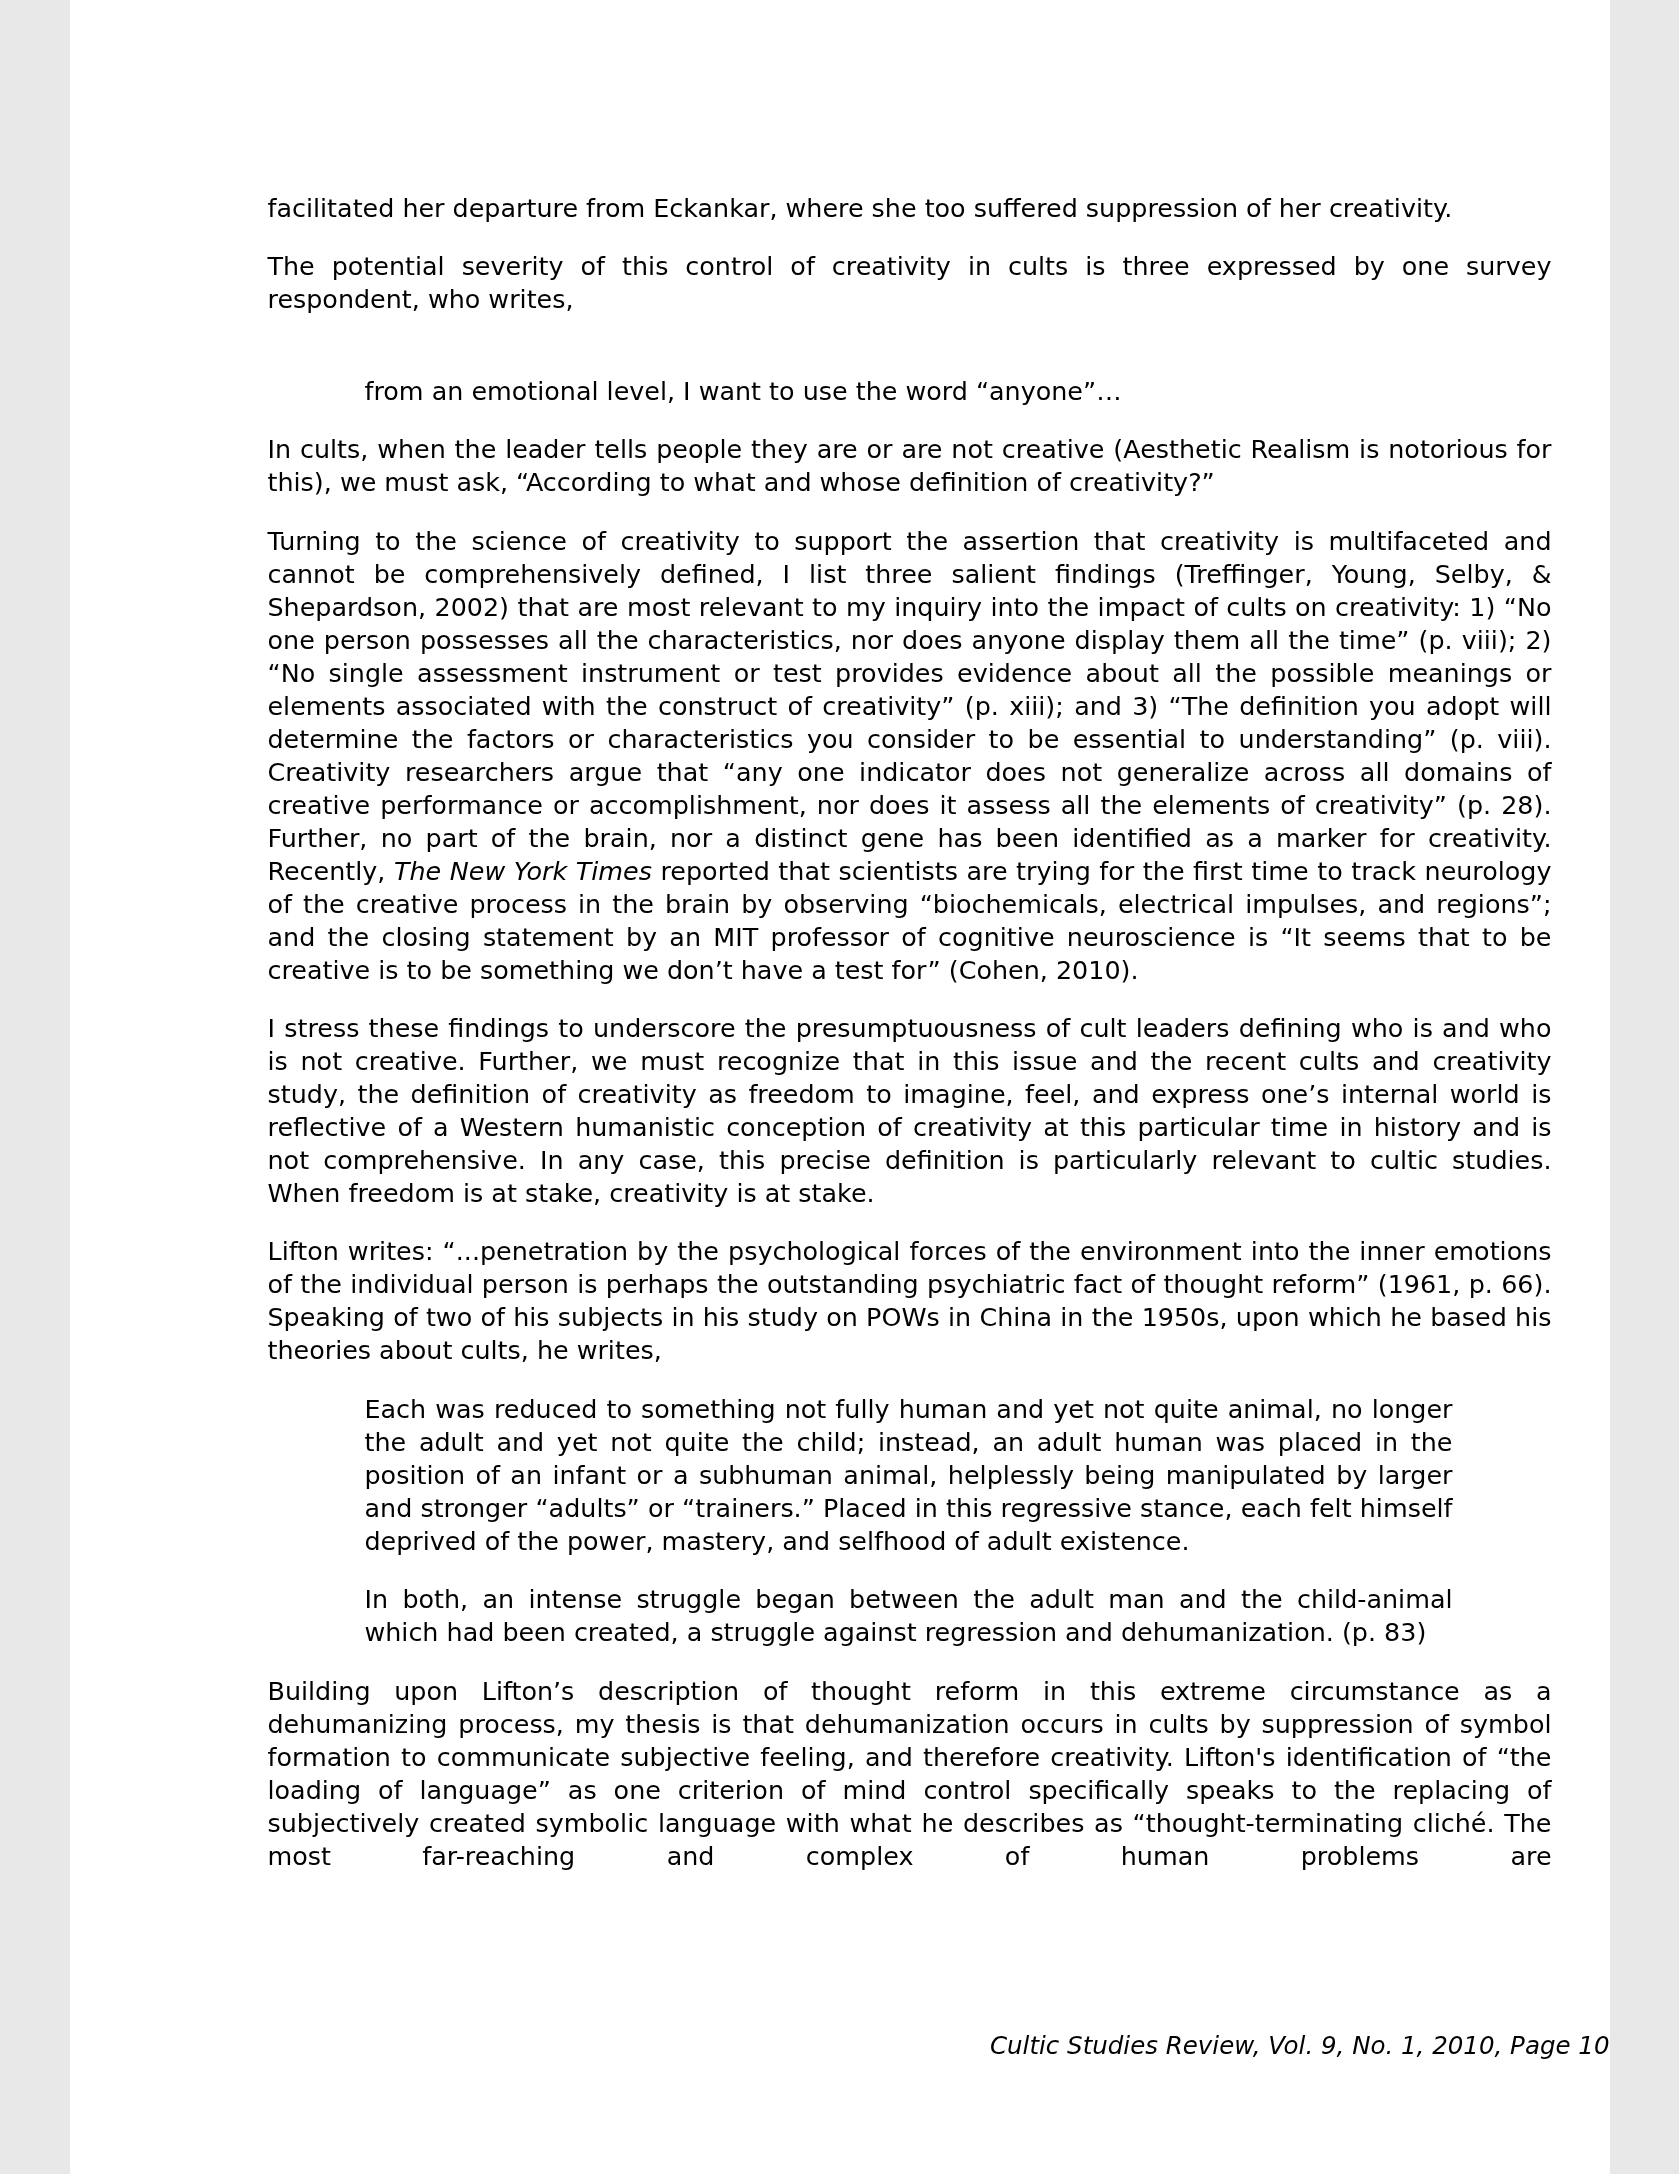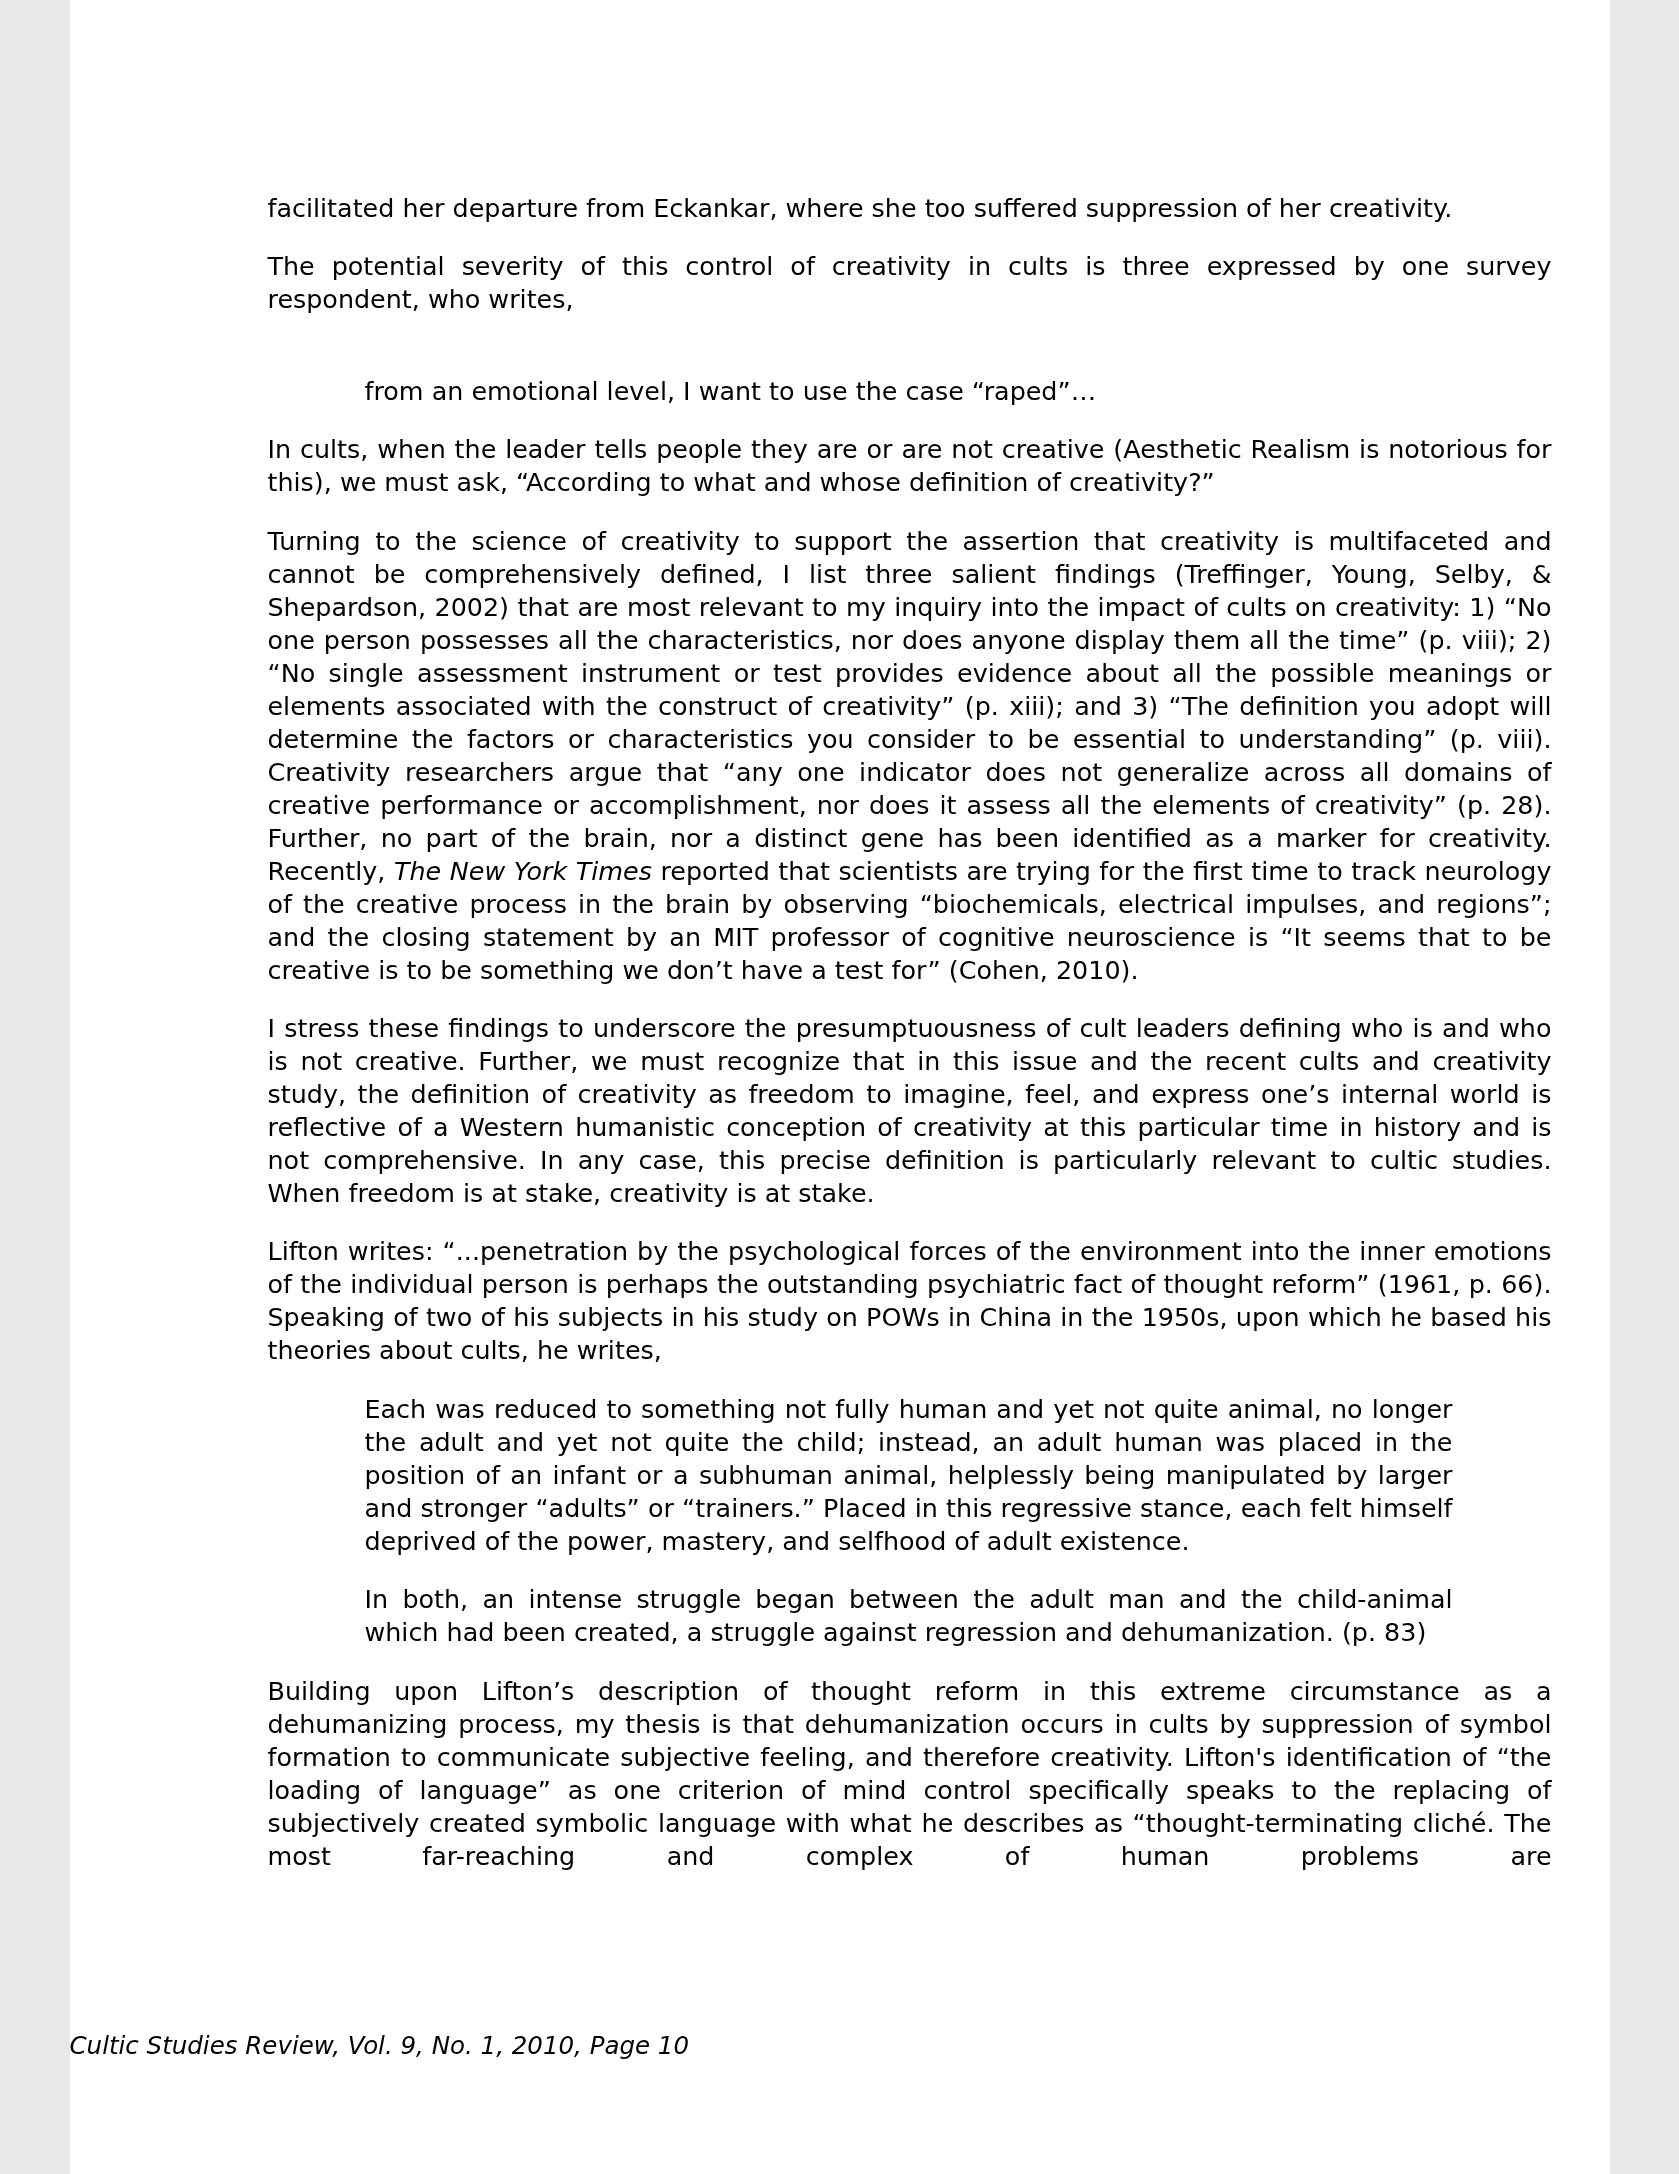--- a/index.html
+++ b/index.html
@@ -30,34 +30,34 @@
     margin-right: 99px !important;
     margin-bottom: 25.4px !important;
   }
   .continued { text-align-last: justify; }
   em { }
   .footer {
     position: absolute;
     left: 0;
     right: 0;
     top: 2030px;
-    text-align: left;
+    text-align: right;
     font-style: italic;
     font-size: 24.5px;
     line-height: 31px;
   }
 </style>
 </head>
 <body>
 
 <div class="page">
   <div class="content">
       <p class="para"><span>facilitated her departure from Eckankar, where she too suffered suppression of her creativity.</span></p>
       <p class="para"><span>The potential severity of this control of creativity in cults is three expressed by one survey respondent, who writes,</span></p>
-      <p class="quote"><br><span>from an emotional level, I want to use the case “raped”…</span></p>
+      <p class="quote"><br><span>from an emotional level, I want to use the word “anyone”…</span></p>
       <p class="para"><span>In cults, when the leader tells people they are or are not creative (Aesthetic Realism is notorious for this), we must ask, “According to what and whose definition of creativity?”</span></p>
       <p class="para"><span>Turning to the science of creativity to support the assertion that creativity is multifaceted and cannot be comprehensively defined, I list three salient findings (Treffinger, Young, Selby, &amp; Shepardson, 2002) that are most relevant to my inquiry into the impact of cults on creativity: 1) “No one person possesses all the characteristics, nor does anyone display them all the time” (p. viii); 2) “No single assessment instrument or test provides evidence about all the possible meanings or elements associated with the construct of creativity” (p. xiii); and 3) “The definition you adopt will determine the factors or characteristics you consider to be essential to understanding” (p. viii). Creativity researchers argue that “any one indicator does not generalize across all domains of creative performance or accomplishment, nor does it assess all the elements of creativity” (p. 28). Further, no part of the brain, nor a distinct gene has been identified as a marker for creativity. Recently, </span><em>The New York Times</em><span> reported that scientists are trying for the first time to track neurology of the creative process in the brain by observing “biochemicals, electrical impulses, and regions”; and the closing statement by an MIT professor of cognitive neuroscience is “It seems that to be creative is to be something we don’t have a test for” (Cohen, 2010).</span></p>
       <p class="para"><span>I stress these findings to underscore the presumptuousness of cult leaders defining who is and who is not creative. Further, we must recognize that in this issue and the recent cults and creativity study, the definition of creativity as freedom to imagine, feel, and express one’s internal world is reflective of a Western humanistic conception of creativity at this particular time in history and is not comprehensive. In any case, this precise definition is particularly relevant to cultic studies. When freedom is at stake, creativity is at stake.</span></p>
       <p class="para"><span>Lifton writes: “...penetration by the psychological forces of the environment into the inner emotions of the individual person is perhaps the outstanding psychiatric fact of thought reform” (1961, p. 66). Speaking of two of his subjects in his study on POWs in China in the 1950s, upon which he based his theories about cults, he writes,</span></p>
       <p class="quote"><span>Each was reduced to something not fully human and yet not quite animal, no longer the adult and yet not quite the child; instead, an adult human was placed in the position of an infant or a subhuman animal, helplessly being manipulated by larger and stronger “adults” or “trainers.” Placed in this regressive stance, each felt himself deprived of the power, mastery, and selfhood of adult existence.</span></p>
       <p class="quote"><span>In both, an intense struggle began between the adult man and the child-animal which had been created, a struggle against regression and dehumanization. (p. 83)</span></p>
       <p class="para continued"><span>Building upon Lifton’s description of thought reform in this extreme circumstance as a dehumanizing process, my thesis is that dehumanization occurs in cults by suppression of symbol formation to communicate subjective feeling, and therefore creativity. Lifton's identification of “the loading of language” as one criterion of mind control specifically speaks to the replacing of subjectively created symbolic language with what he describes as “thought-terminating cliché. The most far-reaching and complex of human problems are</span></p>
     </div>
   <div class="footer">Cultic Studies Review, Vol. 9, No. 1, 2010, Page 10</div>
 </div>

